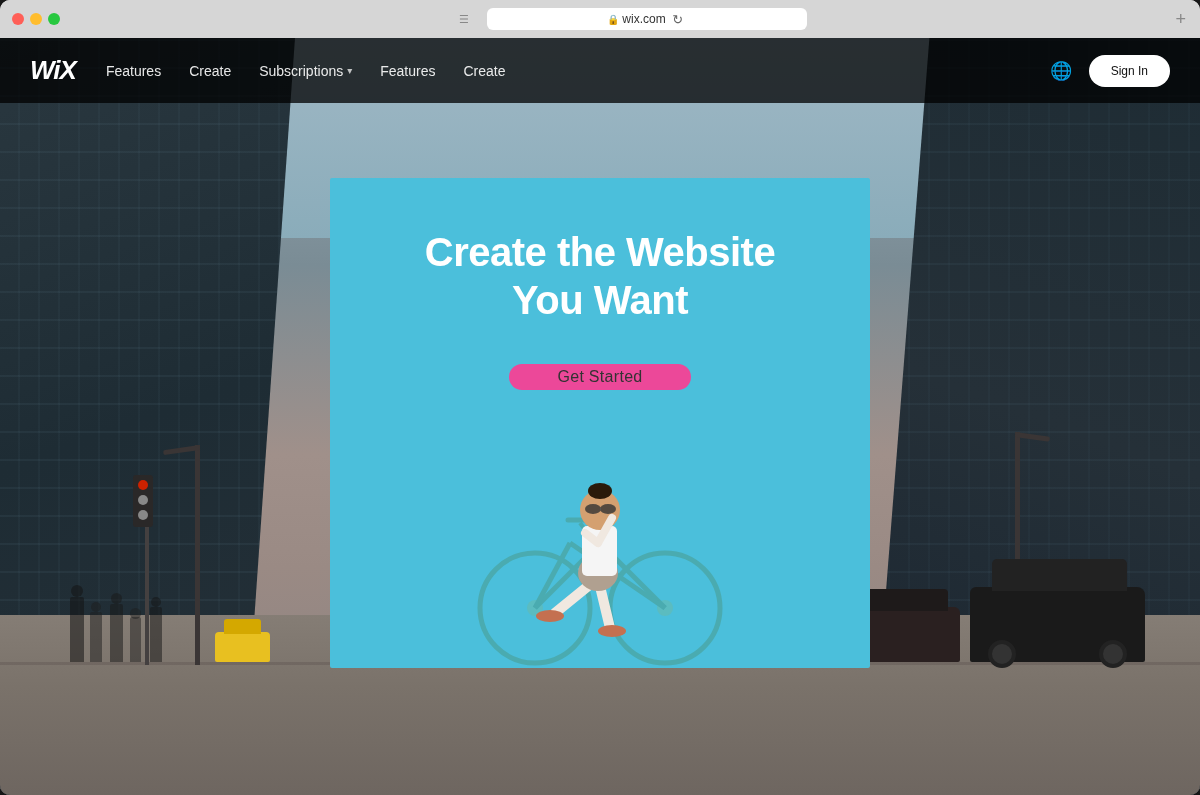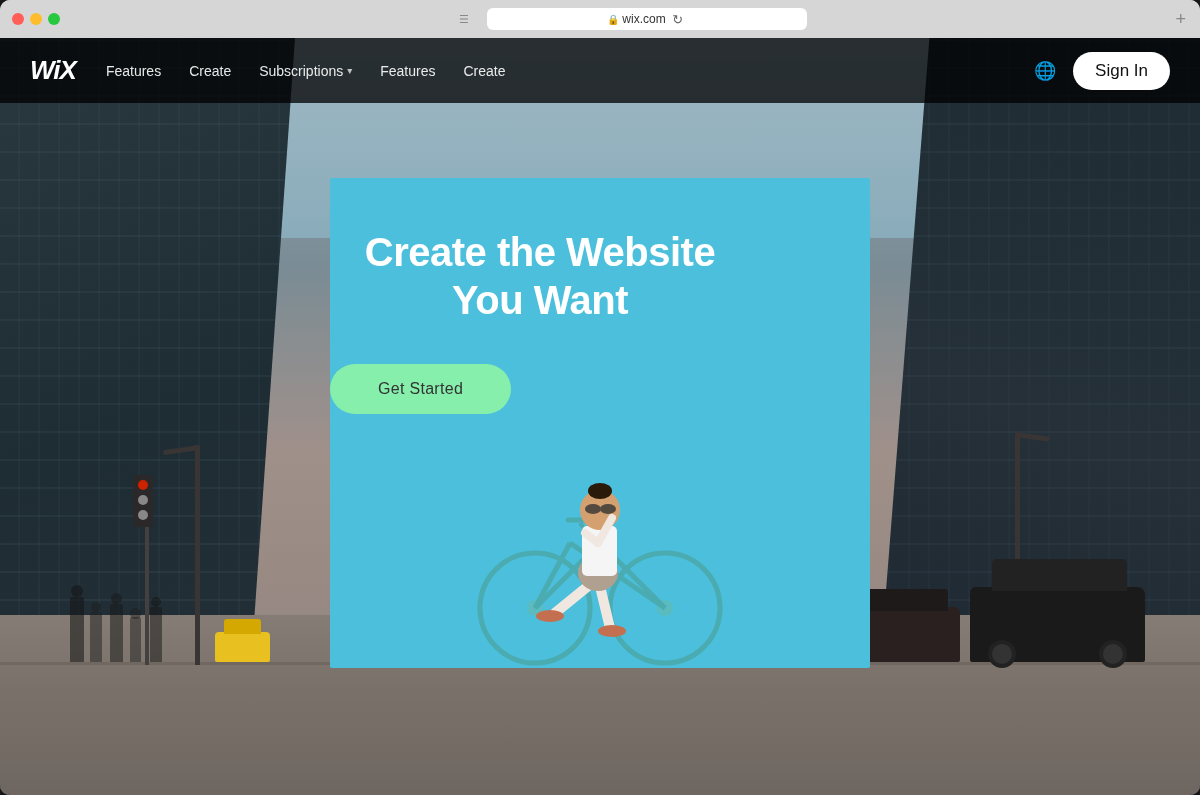--- a/index.html
+++ b/index.html
@@ -134,41 +134,41 @@
       display: flex;
       flex-direction: column;
       align-items: center;
       z-index: 10;
     }
 
     .blue-panel-content {
       padding-top: 50px;
       display: flex;
       flex-direction: column;
-      align-items: flex-start;
+      align-items: center;
       width: 100%;
     }
 
     .hero-headline {
       color: #fff;
       font-size: 40px;
       font-weight: 700;
       text-align: center;
       line-height: 1.2;
       max-width: 420px;
       margin-bottom: 40px;
       letter-spacing: -0.5px;
     }
 
     .get-started-btn {
-      background: #86efac;
+      background: #ec4899;
       color: #333;
       border: none;
       border-radius: 30px;
-      padding: 16px 48px;
+      padding: 4px 48px;
       font-size: 16px;
       font-weight: 500;
       cursor: pointer;
       letter-spacing: 0.3px;
     }
 
     
     .person-bike-area {
       position: absolute;
       bottom: 0;
@@ -248,21 +248,21 @@
       cursor: pointer;
       opacity: 0.9;
     }
 
     .sign-in-btn {
       background: #fff;
       color: #111;
       border: none;
       border-radius: 25px;
       padding: 9px 22px;
-      font-size: 17px;
+      font-size: 12px;
       font-weight: 500;
       cursor: pointer;
     }
   </style>
 </head>
 <body>
 
 <div class="browser-chrome">
 
   <div class="browser-titlebar">

